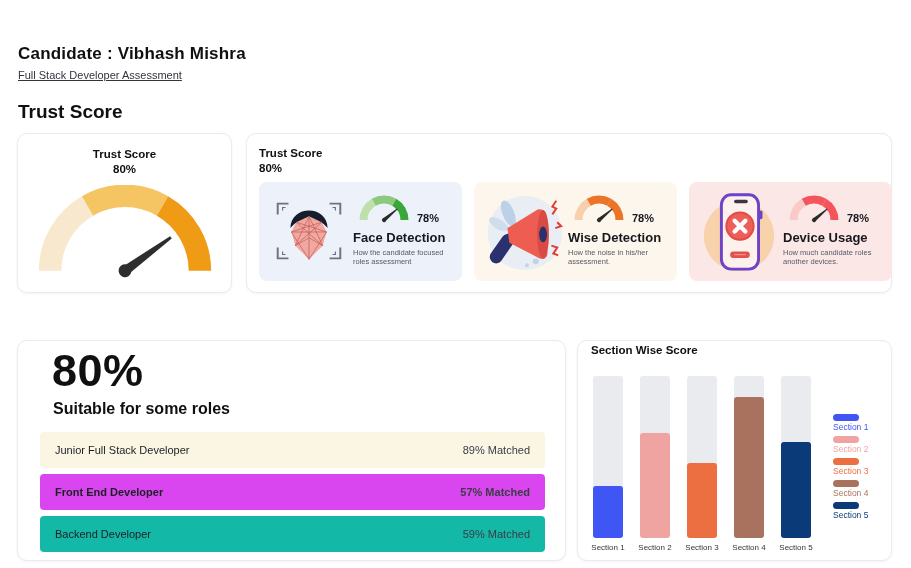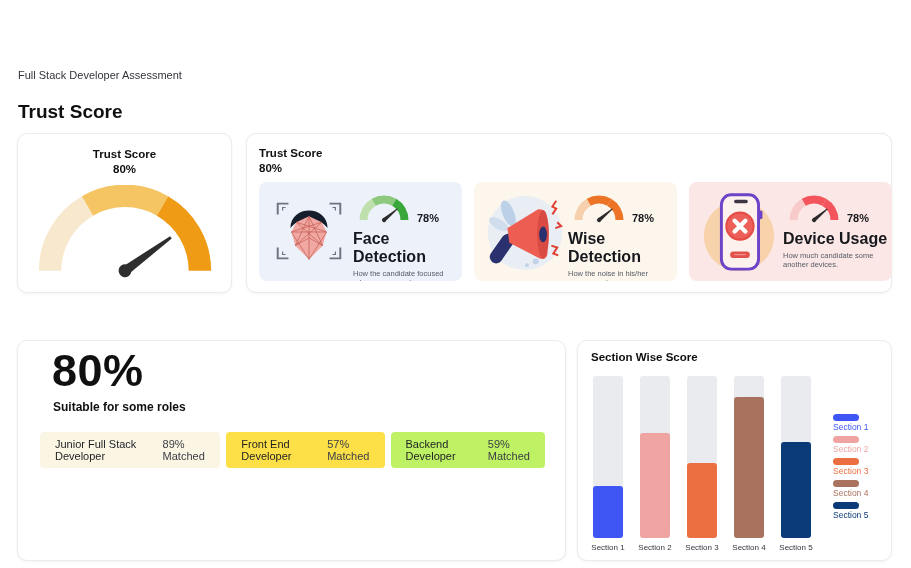--- a/index.html
+++ b/index.html
@@ -7,69 +7,70 @@
   #app {
     position:relative; width:911px; height:568px; background:#ffffff;
     font-family:"Liberation Sans", sans-serif; color:#101010; overflow:hidden;
   }
   .abs { position:absolute; }
   .card {
     position:absolute; background:#fff; border:1px solid #ebebf0;
     border-radius:10px; box-shadow:0 1px 3px rgba(20,20,40,.05);
   }
   .page-title { left:18px; top:44px; font-size:17px; font-weight:700; letter-spacing:.2px; }
-  .page-sub   { left:18px; top:69px; font-size:11px; color:#33353d; }
+  .page-sub   { left:18px; top:69px; font-size:11px; color:#33353d;text-decoration:underline; }
   .sect-title { left:18px; top:101px; font-size:19px; font-weight:700; }
   .sect-title2{ left:18px; top:307px; font-size:19px; font-weight:700; }
 
   
   #trust-gauge-card { left:17px; top:133px; width:215px; height:160px; }
   #trust-gauge-card .g-head { text-align:center; margin-top:13px; font-size:11.5px; font-weight:700; line-height:1.3; }
   #trust-gauge-card svg { display:block; margin:8px auto 0; }
 
   
   #trust-panel { left:246px; top:133px; width:646px; height:160px; }
   #trust-panel .p-head { position:absolute; left:12px; top:12px; font-size:11.5px; font-weight:700; line-height:1.3; }
   .metrics-row { position:absolute; left:12px; top:48px; display:flex; gap:12px; }
   .metric-card { width:203px; height:99px; border-radius:8px; position:relative; overflow:hidden; }
   .metric-card .illus { position:absolute; left:6px; top:5px; width:88px; height:88px; }
   .metric-card .mcontent { position:absolute; left:94px; top:4px; right:4px; }
   .mgauge-row { display:flex; align-items:flex-end; height:40px; }
   .mgauge-row svg { width:62px; height:38px; }
   .mvalue { font-size:11px; font-weight:700; margin-left:2px; margin-bottom:2px; color:#16181d; }
-  .mtitle { font-size:16px; font-weight:700; margin-top:4px; color:#16181d; }
+  .mtitle { font-size:13px; font-weight:700; margin-top:4px; color:#16181d; }
   .mdesc  { font-size:7.5px; color:#565b66; line-height:1.25; margin-top:3px; width:96px; }
 
   
   #overall-card { left:17px; top:340px; width:549px; height:221px; }
   .big-score { position:absolute; left:34px; top:4px; font-size:45px; font-weight:800; letter-spacing:.5px; }
-  .verdict   { position:absolute; left:35px; top:59px; font-size:12px; font-weight:700; }
-  .roles { position:absolute; left:22px; top:91px; width:505px; display:flex; gap:6px; }
+  .verdict   { position:absolute; left:35px; top:59px; font-size:16px; font-weight:700; }
+  .roles { position:absolute; left:22px; top:91px; width:505px; display:flex; flex-direction:column; gap:6px; }
   .role-row { height:36px; border-radius:4px; display:flex; justify-content:space-between; align-items:center;
               padding:0 15px; font-size:11px; color:#1d1f24; }
   .role-match { color:#3a3d45;margin-left:22px; }
 
   
   #chart-card { left:577px; top:340px; width:315px; height:221px; }
-  .chart-title { position:absolute; left:13px; top:10px; font-size:11.5px; font-weight:700; }
+  .chart-title { position:absolute; left:13px; top:3px; font-size:11.5px; font-weight:700; }
   .bars { position:absolute; left:15px; top:35px; display:flex; gap:17px; }
   .bar-col { display:flex; flex-direction:column; align-items:center; width:30px; }
   .bar-track { width:30px; height:162px; border-radius:3px; position:relative; }
   .bar-fill  { position:absolute; bottom:0; left:0; right:0; border-radius:3px; }
   .bar-label { font-size:8px; color:#33353d; margin-top:5px; white-space:nowrap; }
   .legend { position:absolute; left:255px; top:73px; display:flex; flex-direction:column; gap:4px; }
   .legend-item { display:flex; flex-direction:column; }
   .legend-pill { width:26px; height:7px; border-radius:4px; }
   .legend-label { font-size:8.5px; margin-top:1px; white-space:nowrap; }
 </style>
 </head>
 <body>
 
 <div id="app">
 
+  <div class="abs page-title">Candidate : Vibhash Mishra</div>
   <div class="abs page-sub">Full Stack Developer Assessment</div>
   <div class="abs sect-title">Trust Score</div>
 
   <div class="card" id="trust-gauge-card">
     <div class="g-head">
       <div>Trust Score</div>
       <div>80%</div>
     </div>
     <svg width="182" height="102" viewBox="0 0 170 95">
       <path d="M15,80 A70,70 0 0 1 50,19.38" fill="none" stroke-width="21" stroke="#f8e9ce"></path>
@@ -195,40 +196,40 @@
               <path d="M33.5,21.42 A33,33 0 0 1 66.5,21.42" fill="none" stroke-width="13" stroke="#f4555c"></path>
               <path d="M66.5,21.42 A33,33 0 0 1 83,50" fill="none" stroke-width="13" stroke="#f4555c"></path>
               <g transform="rotate(-39.6 50 50)" fill="#2b2b2b">
                 <polygon points="50,47 78,49.3 78,50.7 50,53"></polygon>
                   <circle cx="50" cy="50" r="3.4"></circle>
               </g>
             </svg>
             <span class="mvalue">78%</span>
           </div>
           <div class="mtitle">Device Usage</div>
-          <div class="mdesc">How much candidate some another devices.</div>
+          <div class="mdesc">How much candidate roles another devices.</div>
         </div>
       </div>
 
     </div>
   </div>
 
   <div class="card" id="overall-card">
     <div class="big-score">80%</div>
     <div class="verdict">Suitable for some roles</div>
     <div class="roles">
       <div class="role-row" style="background: rgb(251, 245, 228);">
         <span>Junior Full Stack Developer</span>
         <span class="role-match">89% Matched</span>
       </div>
-      <div class="role-row" style="background: #fde047;">
+      <div class="role-row" style="background: #d946ef; font-weight: bold;">
         <span>Front End Developer</span>
         <span class="role-match">57% Matched</span>
       </div>
-      <div class="role-row" style="background: #bef264;">
+      <div class="role-row" style="background: #14b8a6;">
         <span>Backend Developer</span>
         <span class="role-match">59% Matched</span>
       </div>
     </div>
   </div>
 
   <div class="card" id="chart-card">
     <div class="chart-title">Section Wise Score</div>
     <div class="bars">
       <div class="bar-col">

